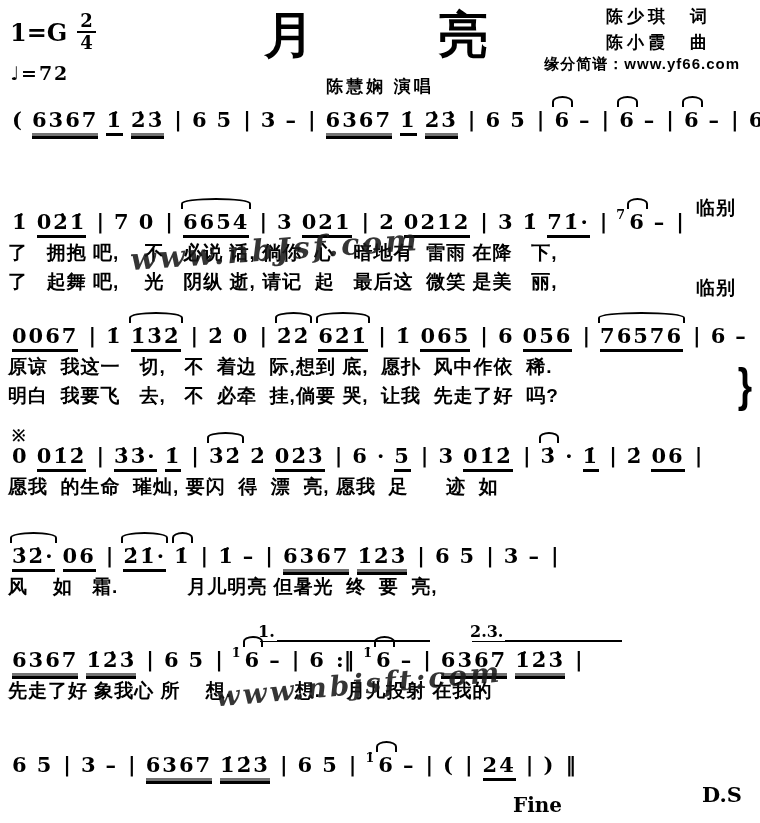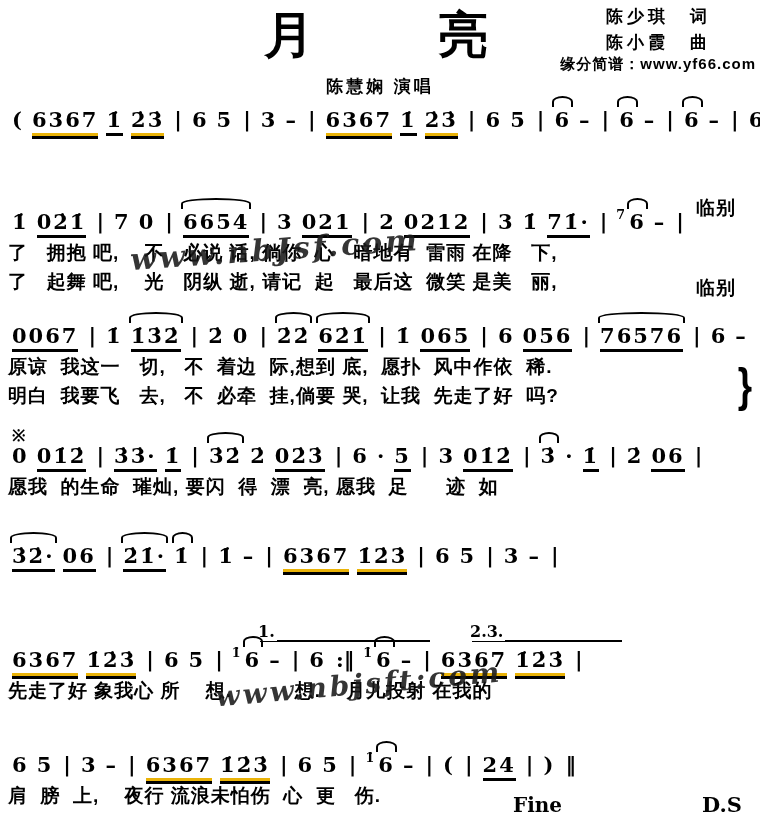--- a/index.html
+++ b/index.html
@@ -11,60 +11,72 @@
   .key-line{font-size:24px;display:flex;align-items:center;}
   .ts{display:inline-flex;flex-direction:column;align-items:center;margin-left:10px;font-size:18px;line-height:1;}
   .ts .num{border-bottom:2px solid #000;padding:0 3px 1px;}
   .ts .den{padding-top:1px;}
   .tempo{font-size:19px;margin-top:10px;letter-spacing:2px;}
   .title-block{position:absolute;left:0;right:0;top:2px;text-align:center;}
   .title{font-size:50px;font-weight:900;letter-spacing:8px;margin:0;white-space:pre;
          font-family:"Liberation Sans",sans-serif;}
   .performer{font-size:17px;font-weight:bold;margin-top:6px;letter-spacing:3px;}
   .credits{position:absolute;right:49px;top:4px;text-align:left;font-size:17px;font-weight:bold;line-height:1.5;letter-spacing:4px;}
-  .site-mark{position:absolute;right:4px;top:55px;font-size:15px;font-weight:bold;letter-spacing:1px;}
+  .site-mark{position:absolute;right:20px;top:55px;font-size:15px;font-weight:bold;letter-spacing:1px;}
 
   
   .system{position:absolute;left:8px;right:4px;}
   .notes{font-family:"DejaVu Serif",serif;font-weight:bold;font-size:21px;
          white-space:nowrap;padding-top:16px;line-height:1.15;}
   .nt{display:inline-block;position:relative;margin:0 4px;letter-spacing:2px;}
   .bar{margin:0 6px;letter-spacing:0;font-weight:bold;}
   .u1{border-bottom:3px solid #000;padding-bottom:1px;}
-  .u2{border-bottom:3px solid #eab308;padding-bottom:1px;text-align:center;}
+  .u2{border-bottom:3px solid #737373;padding-bottom:1px;text-align:center;}
   .u2::after{content:"";position:absolute;left:0;right:0;bottom:-6px;border-bottom:3px solid #000;}
   .slur::before{content:"";position:absolute;left:-2px;right:-2px;top:-12px;height:9px;
                 border:2px solid #000;border-bottom:none;border-radius:100% 100% 0 0;}
   .g{font-size:60%;vertical-align:10px;margin:0 0 0 3px;letter-spacing:0;}
 
   
   .lyr{font-size:19px;font-weight:700;letter-spacing:1px;white-space:pre;line-height:1.4;margin-top:2px;}
   .lyr-right{position:absolute;right:20px;text-align:left;}
 
   
   .segno{position:absolute;left:4px;top:-4px;font-size:16px;font-weight:bold;}
   .brace{position:absolute;right:2px;top:50px;font-size:46px;font-weight:bold;transform:scaleX(.8);}
   .volta{position:absolute;border-top:2px solid #000;height:12px;}
   .volta .vlabel{position:absolute;left:-4px;top:-20px;font-family:"DejaVu Serif",serif;
                  font-weight:bold;font-size:16px;background:#fff;padding:0 2px;}
   .endings{position:absolute;left:0;right:0;top:0;height:20px;}
   .fine{position:absolute;left:505px;bottom:2px;font-family:"DejaVu Serif",serif;font-size:20px;font-weight:bold;}
-  .ds{position:absolute;right:14px;bottom:2px;font-family:"DejaVu Serif",serif;font-size:21px;font-weight:bold;}
+  .ds{position:absolute;right:14px;bottom:12px;font-family:"DejaVu Serif",serif;font-size:21px;font-weight:bold;}
 
   
   .wm{position:absolute;font-family:"DejaVu Serif",serif;font-style:italic;font-weight:bold;
       color:#1a1a1a;opacity:.88;letter-spacing:3px;pointer-events:none;}
   .wm1{left:130px;top:232px;font-size:30px;transform:rotate(-4deg);}
   .wm2{left:215px;top:668px;font-size:28px;transform:rotate(-5deg);}
 </style>
 </head>
 <body>
 
 <div class="page">
 
+  <div class="key-block">
+    <div class="key-line">
+      <span>1=G</span>
+      <span class="ts">
+        <span class="num">2</span>
+        <span class="den">4</span>
+      </span>
+    </div>
+    <div class="tempo">
+      <span>♩</span><span>=72</span>
+    </div>
+  </div>
 
   <div class="title-block">
     <h1 class="title">月　　亮</h1>
     <div class="performer">陈慧娴 演唱</div>
   </div>
 
   <div class="credits">
     <div>陈少琪　词</div>
     <div>陈小霞　曲</div>
   </div>
@@ -92,38 +104,38 @@
   </div>
 
   <div class="system" style="top:428px;">
     <div class="segno">※</div>
     <div class="notes"><span class="nt">0</span><span class="nt u1">01̇2̇</span><span class="nt bar">|</span><span class="nt u1">3̇3̇·</span><span class="nt u1">1̇</span><span class="nt bar">|</span><span class="nt slur">3̇2̇</span><span class="nt">2̇</span><span class="nt u1">02̇3̇</span><span class="nt bar">|</span><span class="nt">6</span><span class="nt">·</span><span class="nt u1">5</span><span class="nt bar">|</span><span class="nt">3</span><span class="nt u1">01̇2̇</span><span class="nt bar">|</span><span class="nt slur">3̇</span><span class="nt">·</span><span class="nt u1">1̇</span><span class="nt bar">|</span><span class="nt">2̇</span><span class="nt u1">06</span><span class="nt bar">|</span></div>
     <div class="lyr">愿我  的生命  璀灿, 要闪  得  漂  亮, 愿我  足      迹  如</div>
   </div>
 
   <div class="system" style="top:528px;">
     <div class="notes"><span class="nt u1 slur">3̇2̇·</span><span class="nt u1">06</span><span class="nt bar">|</span><span class="nt u1 slur">2̇1̇·</span><span class="nt slur">1̇</span><span class="nt bar">|</span><span class="nt">1̇</span><span class="nt">–</span><span class="nt bar">|</span><span class="nt u2">6367</span><span class="nt u2">1̇2̇3̇</span><span class="nt bar">|</span><span class="nt">6</span><span class="nt">5</span><span class="nt bar">|</span><span class="nt">3</span><span class="nt">–</span><span class="nt bar">|</span></div>
+    <div class="lyr">风    如   霜.           月儿明亮 但暑光  终  要  亮,</div>
   </div>
 
   <div class="system" style="top:622px;">
     <div class="endings">
       <div class="volta" style="left:252px;width:170px;top:18px;">
         <span class="vlabel">1.</span>
       </div>
       <div class="volta" style="left:452px;width:150px;top:18px;margin-left:12px;">
         <span class="vlabel">2.3.</span>
       </div>
     </div>
     <div class="notes" style="padding-top:24px;"><span class="nt u2">6367</span><span class="nt u2">1̇2̇3̇</span><span class="nt bar">|</span><span class="nt">6</span><span class="nt">5</span><span class="nt bar">|</span><span class="nt g">1̇</span><span class="nt slur">6</span><span class="nt">–</span><span class="nt bar">|</span><span class="nt">6</span><span class="nt bar">:‖</span><span class="nt g">1̇</span><span class="nt slur">6</span><span class="nt">–</span><span class="nt bar">|</span><span class="nt u2">6367</span><span class="nt u2">1̇2̇3̇</span><span class="nt bar">|</span></div>
     <div class="lyr">先走了好 象我心 所    想.          想.    月儿投射 在我的</div>
   </div>
 
   <div class="system" style="top:735px;height:84px;">
     <div class="notes"><span class="nt">6</span><span class="nt">5</span><span class="nt bar">|</span><span class="nt">3</span><span class="nt">–</span><span class="nt bar">|</span><span class="nt u2">6367</span><span class="nt u2">1̇2̇3̇</span><span class="nt bar">|</span><span class="nt">6</span><span class="nt">5</span><span class="nt bar">|</span><span class="nt g">1̇</span><span class="nt slur">6</span><span class="nt">–</span><span class="nt bar">|</span><span class="nt">(</span><span class="nt bar">|</span><span class="nt u1">24</span><span class="nt bar">|</span><span class="nt">)</span><span class="nt bar">‖</span></div>
-    <div class="lyr">肩  膀  上,    夜行 流浪未怕伤  心  更   伤.</div>
     <span class="fine">Fine</span>
     <span class="ds">D.S</span>
   </div>
 
   <div class="wm wm1">www.nbJsf.com</div>
   <div class="wm wm2">www.nbjsft:com</div>
 
 </div>
 
 </body></html>

